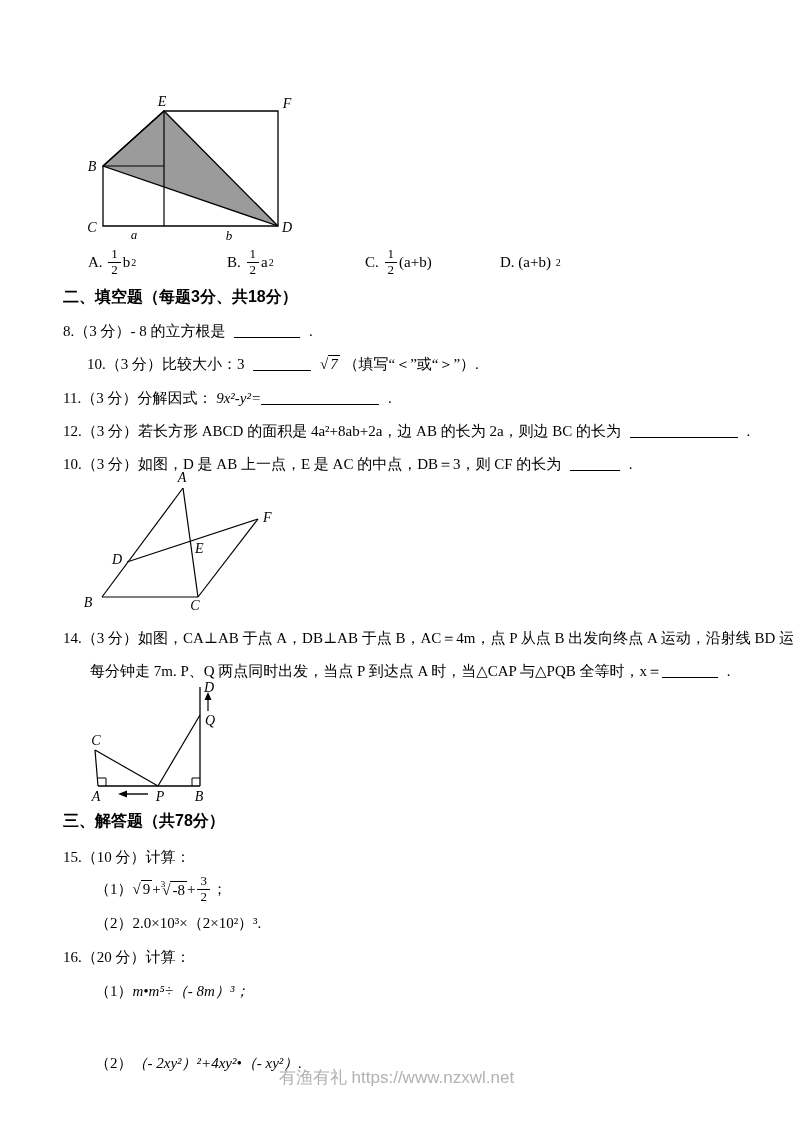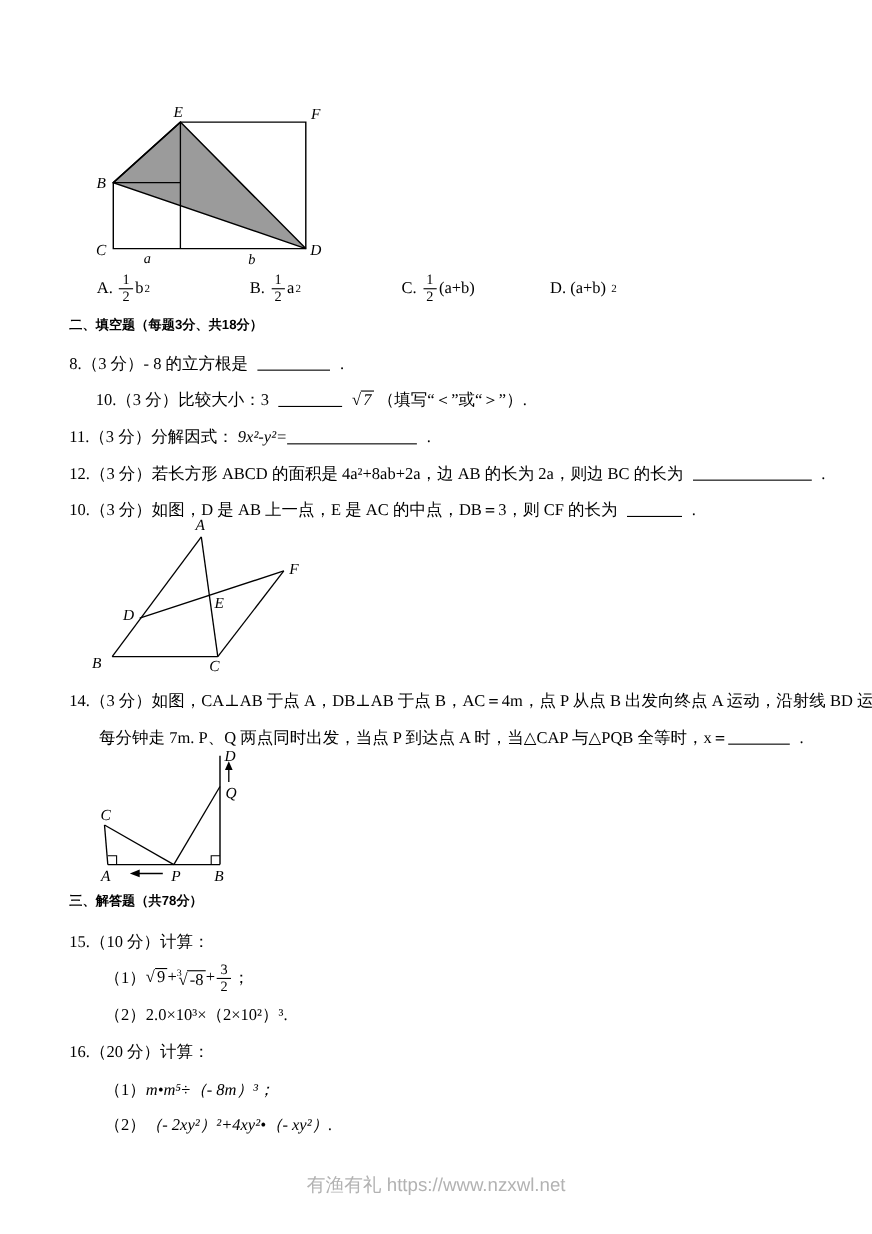--- a/index.html
+++ b/index.html
@@ -5,21 +5,21 @@
   html,body { margin:0; padding:0; }
   body {
     width:793px; height:1122px; position:relative; background:#ffffff;
     font-family:"Liberation Serif","DejaVu Serif",serif; color:#000;
     overflow:hidden;
   }
   .abs { position:absolute; }
   .qline { font-size:15px; line-height:22px; white-space:nowrap; }
   .heading {
     font-family:"Liberation Sans","DejaVu Sans",sans-serif;
-    font-weight:700; font-size:12px; white-space:nowrap;
+    font-weight:700; font-size:16px; white-space:nowrap;
   }
   .blank {
     display:inline-block; border-bottom:1px solid #000;
     height:15px; vertical-align:-2px; margin:0 5px;
   }
   .math { font-style:italic; }
   .frac {
     display:inline-block; text-align:center; vertical-align:middle;
     font-size:13px; line-height:1.1; margin:0 2px;
   }
@@ -177,17 +177,17 @@
 <div class="abs qline" style="left:95px; top:912px;">
   <span>（2）</span><span>2.0×10³×（2×10²）³.</span>
 </div>
 
 <div class="abs qline" style="left:63px; top:946px;">16.（20 分）计算：</div>
 
 <div class="abs qline" style="left:95px; top:980px;">
   <span>（1）</span><span class="math">m•m⁵÷（- 8m）³；</span>
 </div>
 
-<div class="abs qline" style="left:95px; top:1012px;">
+<div class="abs qline" style="left:95px; top:1052px;">
   <span>（2）</span><span class="math">（- 2xy²）²+4xy²•（- xy²）.</span>
 </div>
 
 <div class="abs footer" style="top:1066px; color:#b2b2b2;">有渔有礼 https://www.nzxwl.net</div>
 
 </body></html>

